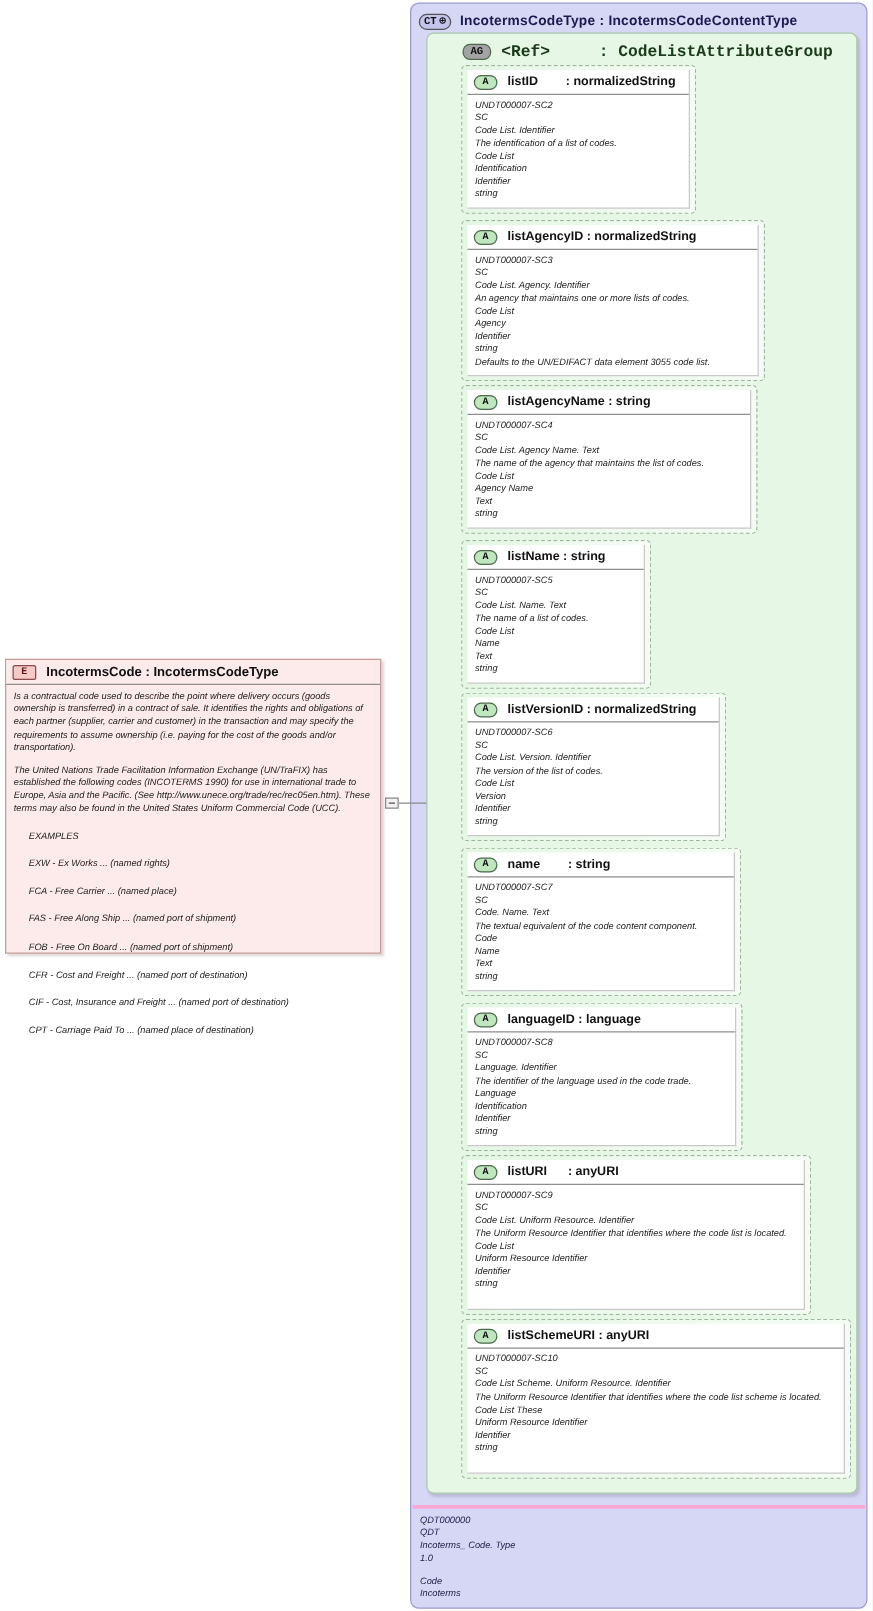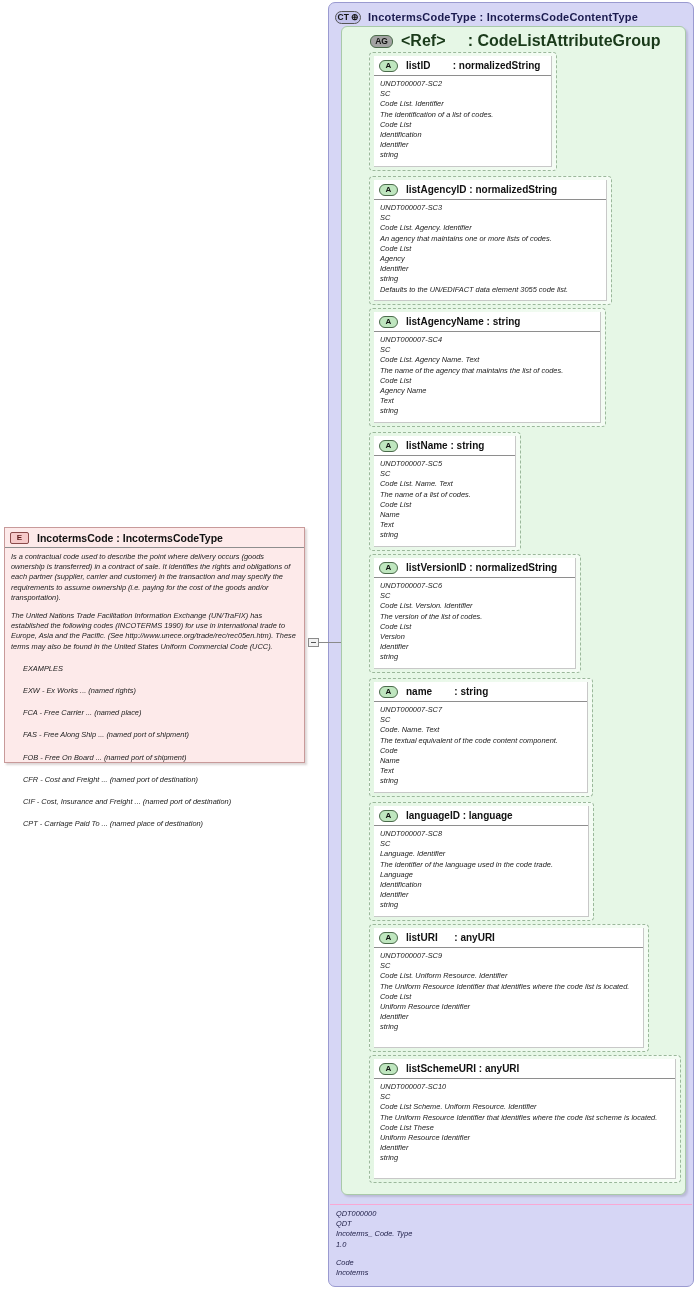--- a/index.html
+++ b/index.html
@@ -7,34 +7,34 @@
        font-family:"Liberation Sans",sans-serif;}
 
   
   .ct-box{position:absolute;left:328px;top:2px;width:366px;height:1285px;
           background:#d6d6f5;border:1px solid #9a9ad0;border-radius:7px;
           box-sizing:border-box;}
   .ct-header{position:absolute;left:6px;top:5px;height:18px;
              display:flex;align-items:center;gap:7px;}
   .badge{display:inline-flex;align-items:center;justify-content:center;
          border:1px solid #555;border-radius:7px;background:#c9c9ee;
-         font-size:8.5px;font-weight:bold;color:#111;box-sizing:border-box;}
+         font-size:8.5px;font-weight:bold;color:#111;box-sizing:border-box;font-family:Liberation Mono, monospace;}
   .badge.ct{width:26px;height:13px;border-radius:7px;background:#c3c3ec;}
   .ct-title{font-size:11px;font-weight:bold;color:#1a1a4e;letter-spacing:.2px;}
 
   
   .ag-box{position:absolute;left:341px;top:26px;width:345px;height:1169px;
           background:#e6f7e6;border:1px solid #a9c9a9;border-radius:6px;
           box-sizing:border-box;
           box-shadow:2px 2px 2px rgba(120,120,140,.28);}
   .ag-header{position:absolute;left:28px;top:6px;height:16px;
              display:flex;align-items:center;gap:8px;}
   .badge.ag{width:23px;height:13px;border-radius:6px;background:#a3a3a3;
             border-color:#4a6a4a;}
-  .ag-title{font-size:16px;font-weight:bold;color:#1a3a1a;white-space:pre;}
+  .ag-title{font-size:13px;font-weight:bold;color:#1a3a1a;white-space:pre;font-family:Liberation Mono, monospace;}
 
   
   .attr{position:absolute;box-sizing:border-box;
         border:1px dashed #9bb89b;border-radius:4px;
         background:linear-gradient(to right,#e4f6e4 0%,#eefaee 55%,#f4fcf4 100%);
         padding:0;}
   .attr-inner{position:absolute;left:4px;top:3px;right:4px;bottom:3px;
               background:#ffffff;box-sizing:border-box;
               border-right:1px solid #c8c8c8;border-bottom:1px solid #c8c8c8;}
   .attr-head{position:relative;height:19px;display:flex;align-items:center;
@@ -64,21 +64,21 @@
 
   
   .conn-line{position:absolute;background:#8a8a8a;}
   .conn-box{position:absolute;left:308px;top:638px;width:11px;height:9px;
             border:1px solid #8a8a8a;background:#f2f2f2;box-sizing:border-box;}
   .conn-box i{position:absolute;left:2px;top:3px;width:5px;height:1px;
               background:#555;display:block;}
 
   
   .footer{position:absolute;left:330px;top:1204px;width:362px;height:82px;
-          box-sizing:border-box;border-top:1px solid #f9a8d4;padding:4px 6px;}
+          box-sizing:border-box;border-top:3px solid #f9a8d4;padding:4px 6px;}
   .footer div{font-size:7.4px;font-style:italic;color:#22224a;line-height:10.2px;}
   .sp{height:8px;}
 </style>
 </head>
 <body>
 
 <div class="ct-box">
   <div class="ct-header">
     <span class="badge ct">
       <span>CT</span>

